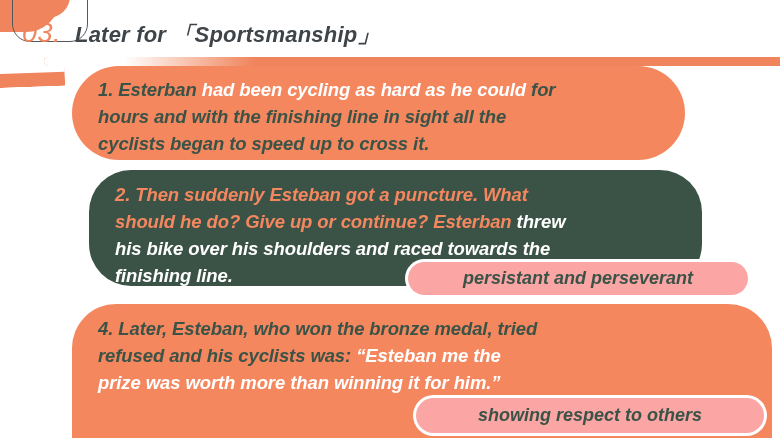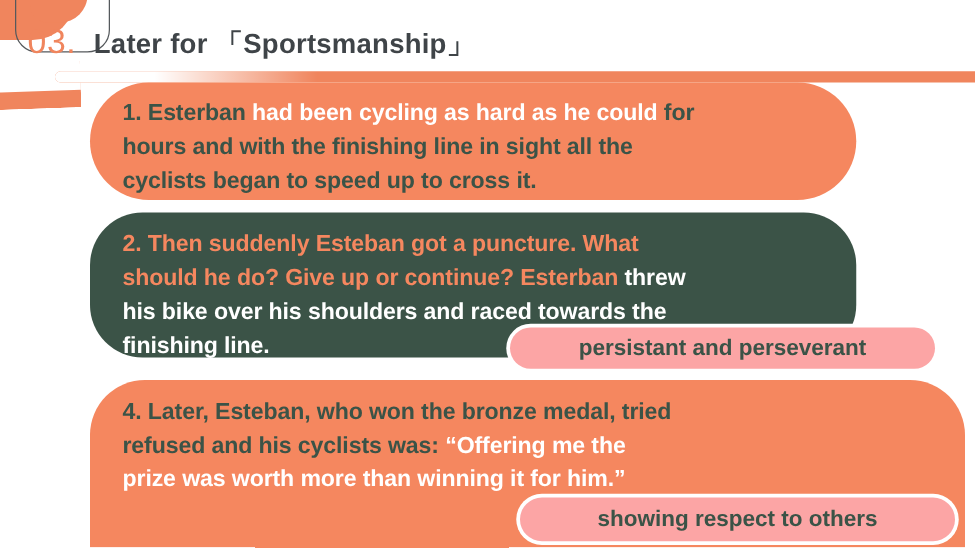--- a/index.html
+++ b/index.html
@@ -9,20 +9,21 @@
   }
   body {
     font-family: "Liberation Sans", sans-serif;
   }
   #slide {
     position: relative;
     width: 780px;
     height: 438px;
     background: #ffffff;
     overflow: hidden;
+    font-style: italic;
   }
 
   
   .deco-orange-blob {
     position: absolute;
     left: -34px;
     top: -30px;
     width: 94px;
     height: 62px;
     background: #F0855D;
@@ -111,20 +112,21 @@
     line-height: 27px;
     letter-spacing: -0.1px;
   }
   .box-orange {
     background: #F5875F;
     color: #3B5347;
   }
   .box-green {
     background: #3B5347;
     color: #F5875F;
+    margin-left: 17px;
   }
 
   #box-1 {
     left: 72px;
     top: 66px;
     width: 613px;
     height: 94px;
     border-radius: 47px;
     padding: 10px 26px 1px 26px;
   }
@@ -200,21 +202,21 @@
       <div class="line"><span class="d">cyclists began to speed up to cross it.</span></div>
     </div>
   <div class="box box-green" id="box-2">
       <div class="line"><span class="o">2. Then suddenly Esteban got a puncture. What</span></div>
       <div class="line"><span class="o">should he do? Give up or continue? Esterban </span><span class="w">threw</span></div>
       <div class="line"><span class="w">his bike over his shoulders and raced towards the</span></div>
       <div class="line"><span class="w">finishing line.</span></div>
     </div>
   <div class="box box-orange" id="box-3">
       <div class="line"><span class="d">4. Later, Esteban, who won the bronze medal, tried</span></div>
-      <div class="line"><span class="d">refused and his cyclists was:  </span><span class="w">“Offering me the</span></div>
+      <div class="line"><span class="d">refused and his cyclists was:  </span><span class="w">“Esteban me the</span></div>
       <div class="line"><span class="w">prize was worth more than winning it for him.”</span></div>
     </div>
 
   <div class="pill" id="pill-1">
     <span>persistant  and perseverant</span>
   </div>
   <div class="pill" id="pill-2">
     <span>showing respect to others</span>
   </div>
 

